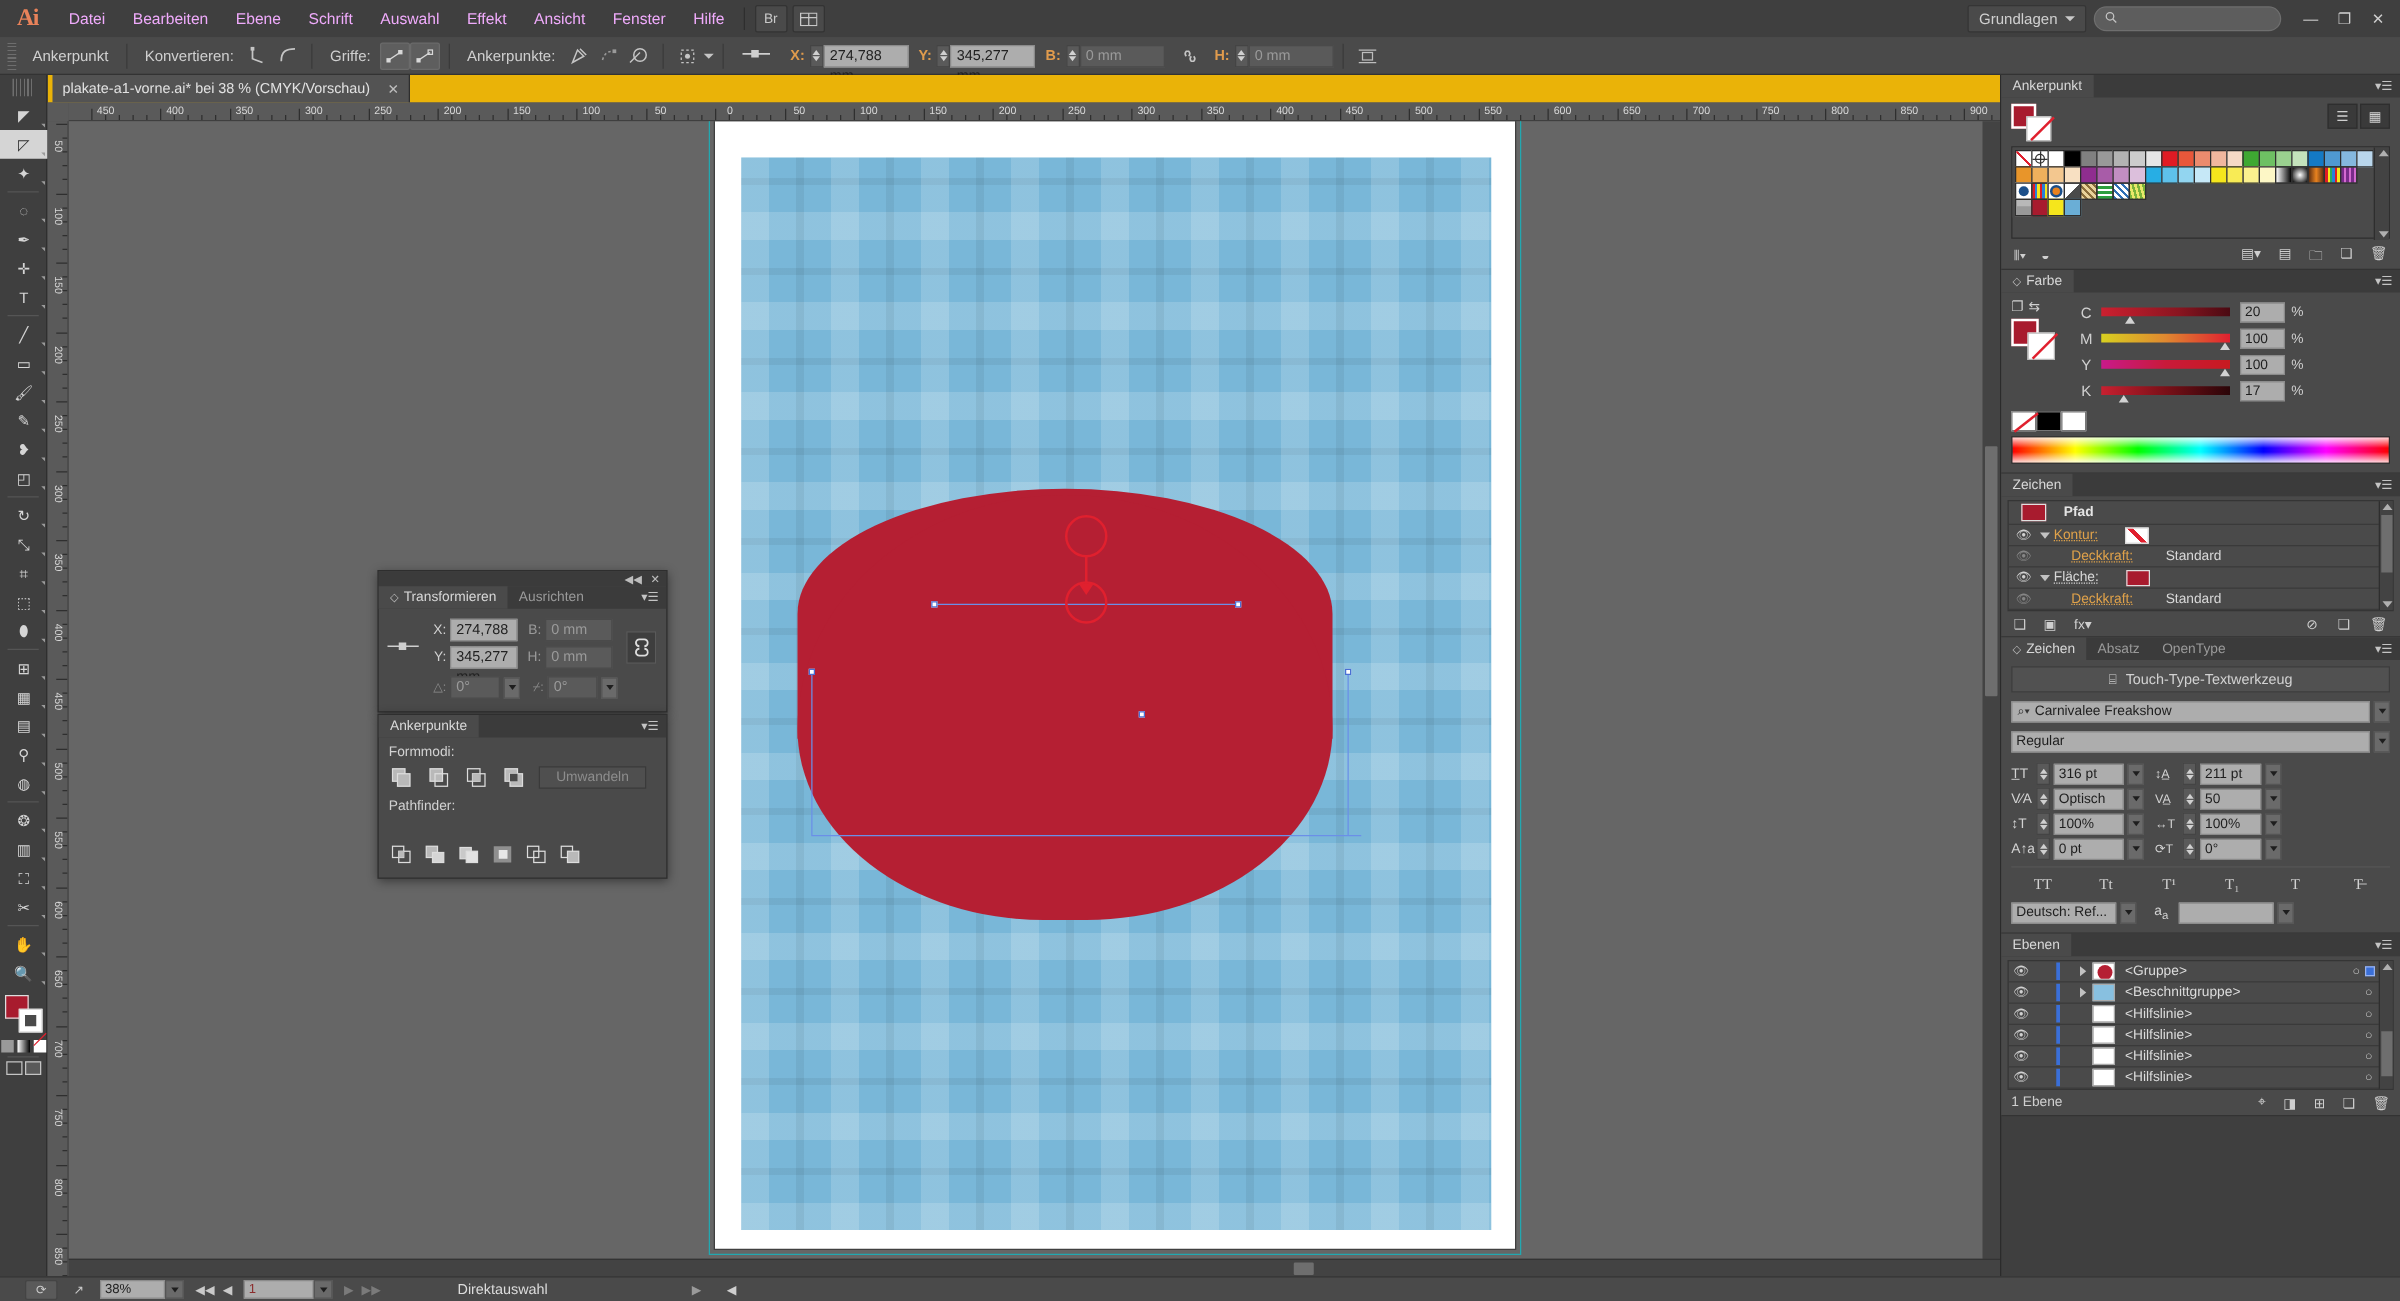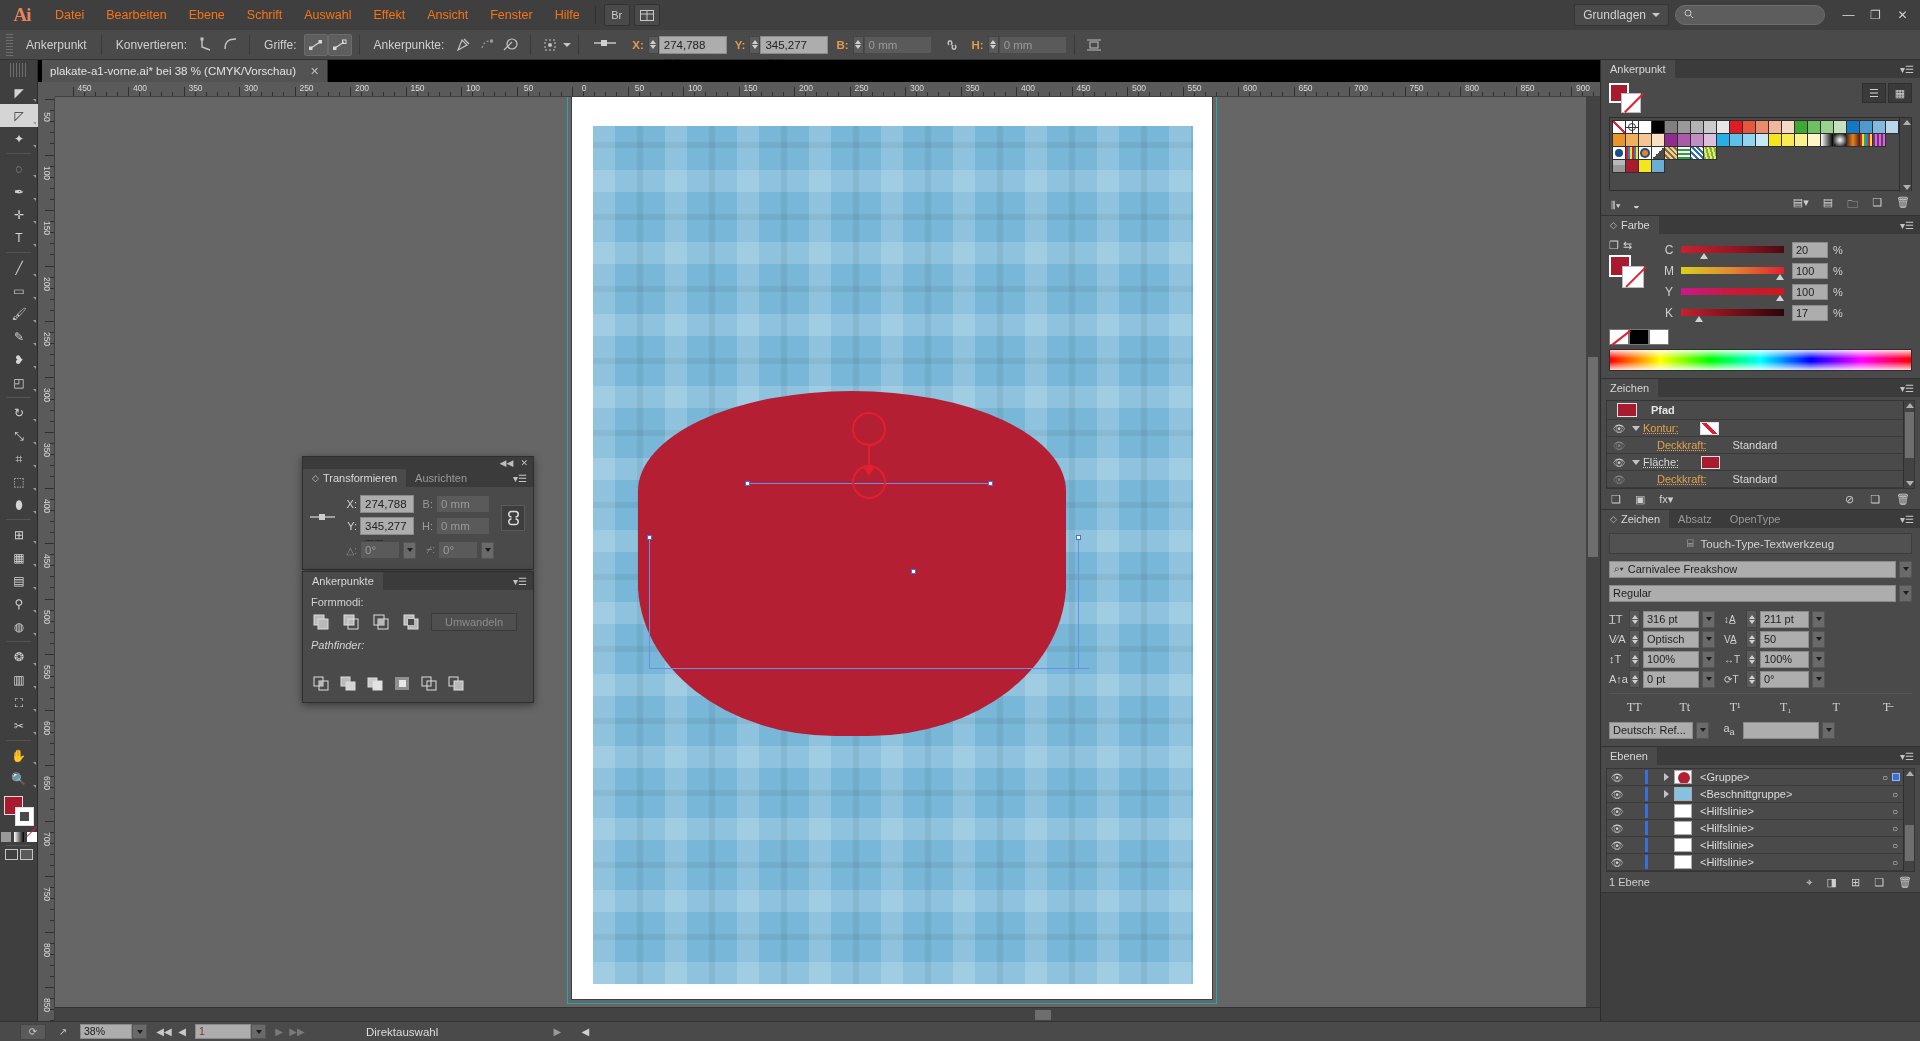--- a/index.html
+++ b/index.html
@@ -5,21 +5,21 @@
   * { box-sizing: border-box; margin:0; padding:0; }
   html,body{ width:1920px; height:1041px; overflow:hidden; background:#535353;
     font-family:"Liberation Sans", sans-serif; font-size:12px; color:#c8c8c8; -webkit-font-smoothing:antialiased;}
   .app{ position:relative; width:1920px; height:1041px; }
 
   
   .menubar{ position:absolute; top:0; left:0; width:1920px; height:30px; background:#3f3f3f;
     display:flex; align-items:center; }
   .ai-logo{ width:44px; height:30px; display:flex; align-items:center; justify-content:center;
     color:#e8825a; font-weight:bold; font-size:19px; font-family:"Liberation Serif", serif; letter-spacing:-1px;}
-  .menu-item{ padding:0 11px; height:30px; line-height:30px; color:#f97316; font-size:12.5px; cursor:default;}
+  .menu-item{ padding:0 11px; height:30px; line-height:30px; color:#f0abfc; font-size:12.5px; cursor:default;}
   .mb-right{ margin-left:auto; display:flex; align-items:center; height:30px; padding-right:4px;}
   .mb-sep{ width:1px; height:18px; background:#2e2e2e; margin:0 4px;}
   .sq-btn{ width:26px; height:22px; background:#4a4a4a; border:1px solid #333; border-radius:2px;
     display:flex; align-items:center; justify-content:center; color:#c9c9c9; margin-left:4px; font-size:11px;}
   .ws-pick{ display:flex; align-items:center; gap:6px; padding:3px 8px; background:#4a4a4a; border:1px solid #353535;
     border-radius:2px; color:#d0d0d0; font-size:12px; margin-right:6px;}
   .search-box{ display:flex; align-items:center; gap:5px; width:150px; height:20px; background:#5d5d5d;
     border:1px solid #6e6e6e; border-radius:10px; padding:0 8px; color:#9d9d9d; font-size:11px; margin-right:10px;}
   .wbtn{ width:27px; height:20px; display:flex; align-items:center; justify-content:center; color:#cfcfcf; font-size:12px;}
 
@@ -35,21 +35,21 @@
   .spin{ width:11px; height:18px; background:#5a5a5a; border:1px solid #444; display:flex;
     flex-direction:column; align-items:center; justify-content:center; gap:1px; flex:none;}
   .spin .a{ width:0;height:0;border-left:3px solid transparent;border-right:3px solid transparent;border-bottom:4px solid #d0d0d0;}
   .spin .b{ width:0;height:0;border-left:3px solid transparent;border-right:3px solid transparent;border-top:4px solid #d0d0d0;}
   .num-f{ height:18px; background:#adadad; border:1px solid #8b8b8b; color:#222; font-size:11.5px;
     padding:0 4px; line-height:16px; text-align:left;}
   .num-f.dis{ background:#5a5a5a; border-color:#4a4a4a; color:#9a9a9a;}
   .f-lab{ color:#e09b4d; font-size:11.5px; margin:0 4px 0 8px; font-weight:bold;}
 
   
-  .tabbar{ position:absolute; top:60px; left:38px; width:1882px; height:22px; background:#000000;}
+  .tabbar{ position:absolute; top:60px; left:38px; width:1882px; height:22px; background:#eab308;}
   .doctab{ position:absolute; left:4px; top:0; height:22px; background:#535353; border-right:1px solid #2e2e2e;
     display:flex; align-items:center; padding:0 8px; gap:14px;}
   .doctab .t{ color:#e2e2e2; font-size:11.5px; white-space:nowrap;}
   .doctab .x{ color:#bdbdbd; font-size:11px;}
 
   
   .toolbox{ position:absolute; top:60px; left:0; width:38px; height:961px; background:#3f3f3f; border-right:1px solid #2b2b2b;}
   .tb-grip{ height:14px; background:repeating-linear-gradient(to right,#6e6e6e 0 1px,transparent 1px 3px);
     margin:3px 10px 4px 10px;}
   .tool{ width:38px; height:23px; display:flex; align-items:center; justify-content:center; position:relative;
@@ -750,21 +750,21 @@
         </div>
         <div class="pf-ic">
           <svg width="17" height="17" viewBox="0 0 17 17">
               <rect x="1" y="1" width="10" height="10" fill="#b9b9b9" stroke="#ddd"></rect>
               <rect x="5" y="5" width="10" height="10" fill="#b9b9b9" stroke="#ddd"></rect>
               <rect x="5" y="5" width="6" height="6" fill="#4a4a4a"></rect>
             </svg>
         </div>
         <div class="umw">Umwandeln</div>
       </div>
-      <div style="color:#d2d2d2;font-size:11px;margin-bottom:23px;font-style:italic;">Pathfinder:</div>
+      <div style="color:#d2d2d2;font-size:11px;margin-bottom:23px;">Pathfinder:</div>
       <div class="pf-row" style="gap:7px;">
         <div class="pf-ic">
           <svg width="17" height="17" viewBox="0 0 17 17">
               <rect x="1" y="2" width="9" height="9" fill="none" stroke="#ddd"></rect>
               <rect x="6" y="6" width="9" height="9" fill="none" stroke="#ddd"></rect>
               <rect x="6" y="6" width="4" height="5" fill="#b9b9b9"></rect>
             </svg>
         </div>
         <div class="pf-ic">
           <svg width="17" height="17" viewBox="0 0 17 17">

